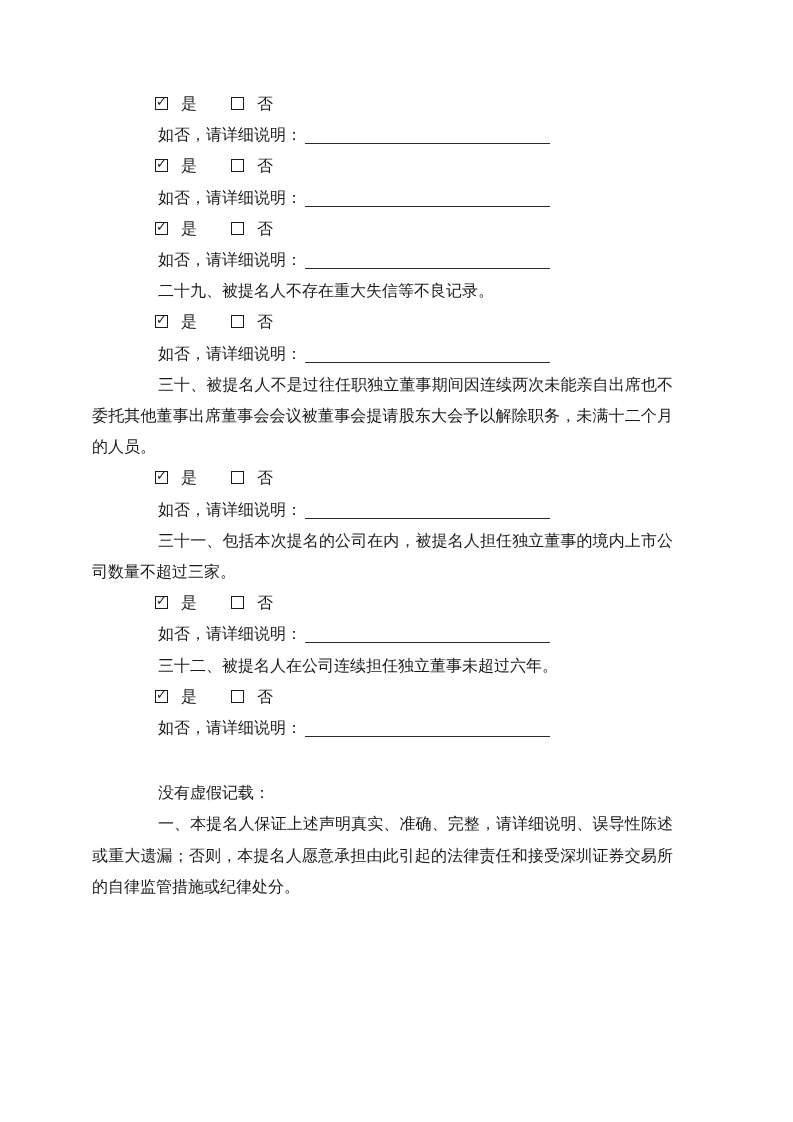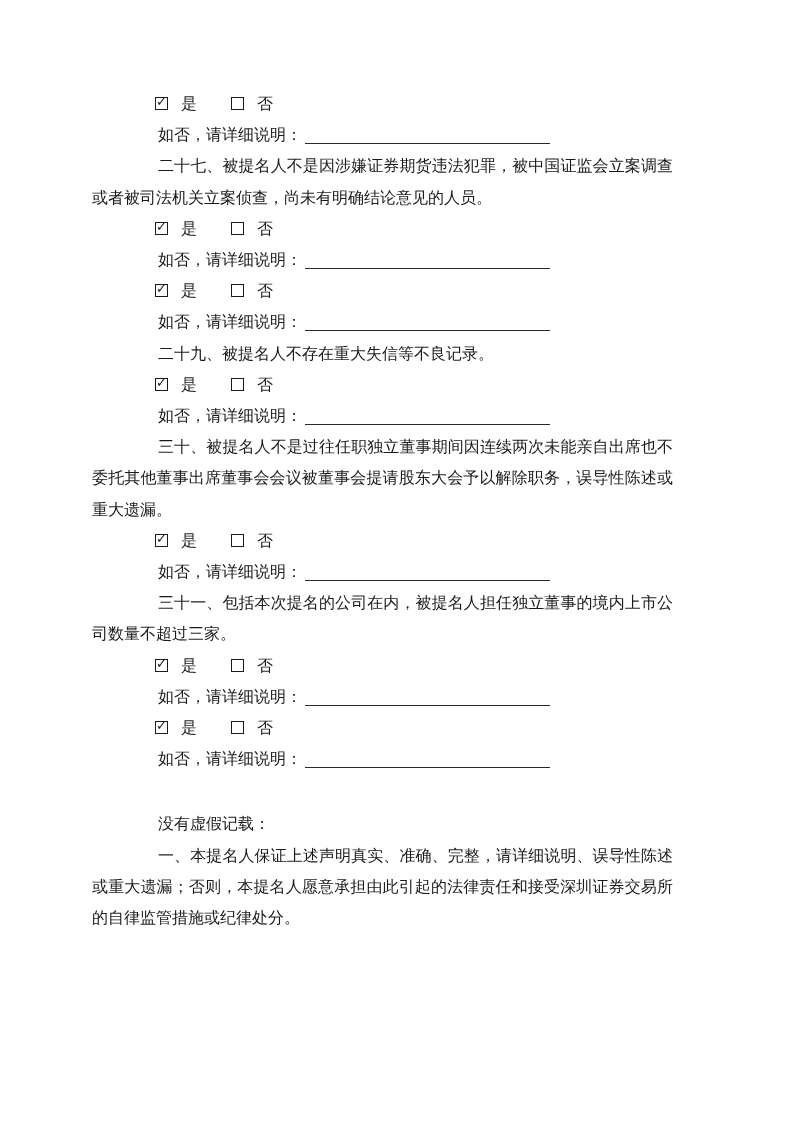--- a/index.html
+++ b/index.html
@@ -67,39 +67,39 @@
 </style>
 </head>
 <body>
 
 <div class="page">
   <div class="content">
 
     <div class="cb-row"><span class="cbx"><span class="check">✓</span></span><span class="cb-label">是</span><span class="cb-gap"></span><span class="cbx"></span><span class="cb-label">否</span></div>
     <div class="explain-row"><span>如否，请详细说明：</span><span class="blank-line"></span></div>
 
-    <p class="para">二十七、被提名人不是因涉嫌证券期货违法犯罪，被中国证监会立案调查或者被司法机关立案侦查，尚未有明确结论意见的人员。</p>
     <div class="cb-row"><span class="cbx"><span class="check">✓</span></span><span class="cb-label">是</span><span class="cb-gap"></span><span class="cbx"></span><span class="cb-label">否</span></div>
     <div class="explain-row"><span>如否，请详细说明：</span><span class="blank-line"></span></div>
 
     <div class="cb-row"><span class="cbx"><span class="check">✓</span></span><span class="cb-label">是</span><span class="cb-gap"></span><span class="cbx"></span><span class="cb-label">否</span></div>
     <div class="explain-row"><span>如否，请详细说明：</span><span class="blank-line"></span></div>
 
     <p class="para">二十九、被提名人不存在重大失信等不良记录。</p>
     <div class="cb-row"><span class="cbx"><span class="check">✓</span></span><span class="cb-label">是</span><span class="cb-gap"></span><span class="cbx"></span><span class="cb-label">否</span></div>
     <div class="explain-row"><span>如否，请详细说明：</span><span class="blank-line"></span></div>
 
-    <p class="para">三十、被提名人不是过往任职独立董事期间因连续两次未能亲自出席也不委托其他董事出席董事会会议被董事会提请股东大会予以解除职务，误导性陈述或重大遗漏。</p>
+    <p class="para">三十、被提名人不是过往任职独立董事期间因连续两次未能亲自出席也不委托其他董事出席董事会会议被董事会提请股东大会予以解除职务，未满十二个月的人员。</p>
     <div class="cb-row"><span class="cbx"><span class="check">✓</span></span><span class="cb-label">是</span><span class="cb-gap"></span><span class="cbx"></span><span class="cb-label">否</span></div>
     <div class="explain-row"><span>如否，请详细说明：</span><span class="blank-line"></span></div>
 
     <p class="para">三十一、包括本次提名的公司在内，被提名人担任独立董事的境内上市公司数量不超过三家。</p>
     <div class="cb-row"><span class="cbx"><span class="check">✓</span></span><span class="cb-label">是</span><span class="cb-gap"></span><span class="cbx"></span><span class="cb-label">否</span></div>
     <div class="explain-row"><span>如否，请详细说明：</span><span class="blank-line"></span></div>
 
+    <p class="para">三十二、被提名人在公司连续担任独立董事未超过六年。</p>
     <div class="cb-row"><span class="cbx"><span class="check">✓</span></span><span class="cb-label">是</span><span class="cb-gap"></span><span class="cbx"></span><span class="cb-label">否</span></div>
     <div class="explain-row"><span>如否，请详细说明：</span><span class="blank-line"></span></div>
 
     <div class="spacer"></div>
 
     <p class="para">没有虚假记载：</p>
     <p class="para">一、本提名人保证上述声明真实、准确、完整，请详细说明、误导性陈述或重大遗漏；否则，本提名人愿意承担由此引起的法律责任和接受深圳证券交易所的自律监管措施或纪律处分。</p>
 
   </div>
 </div>

